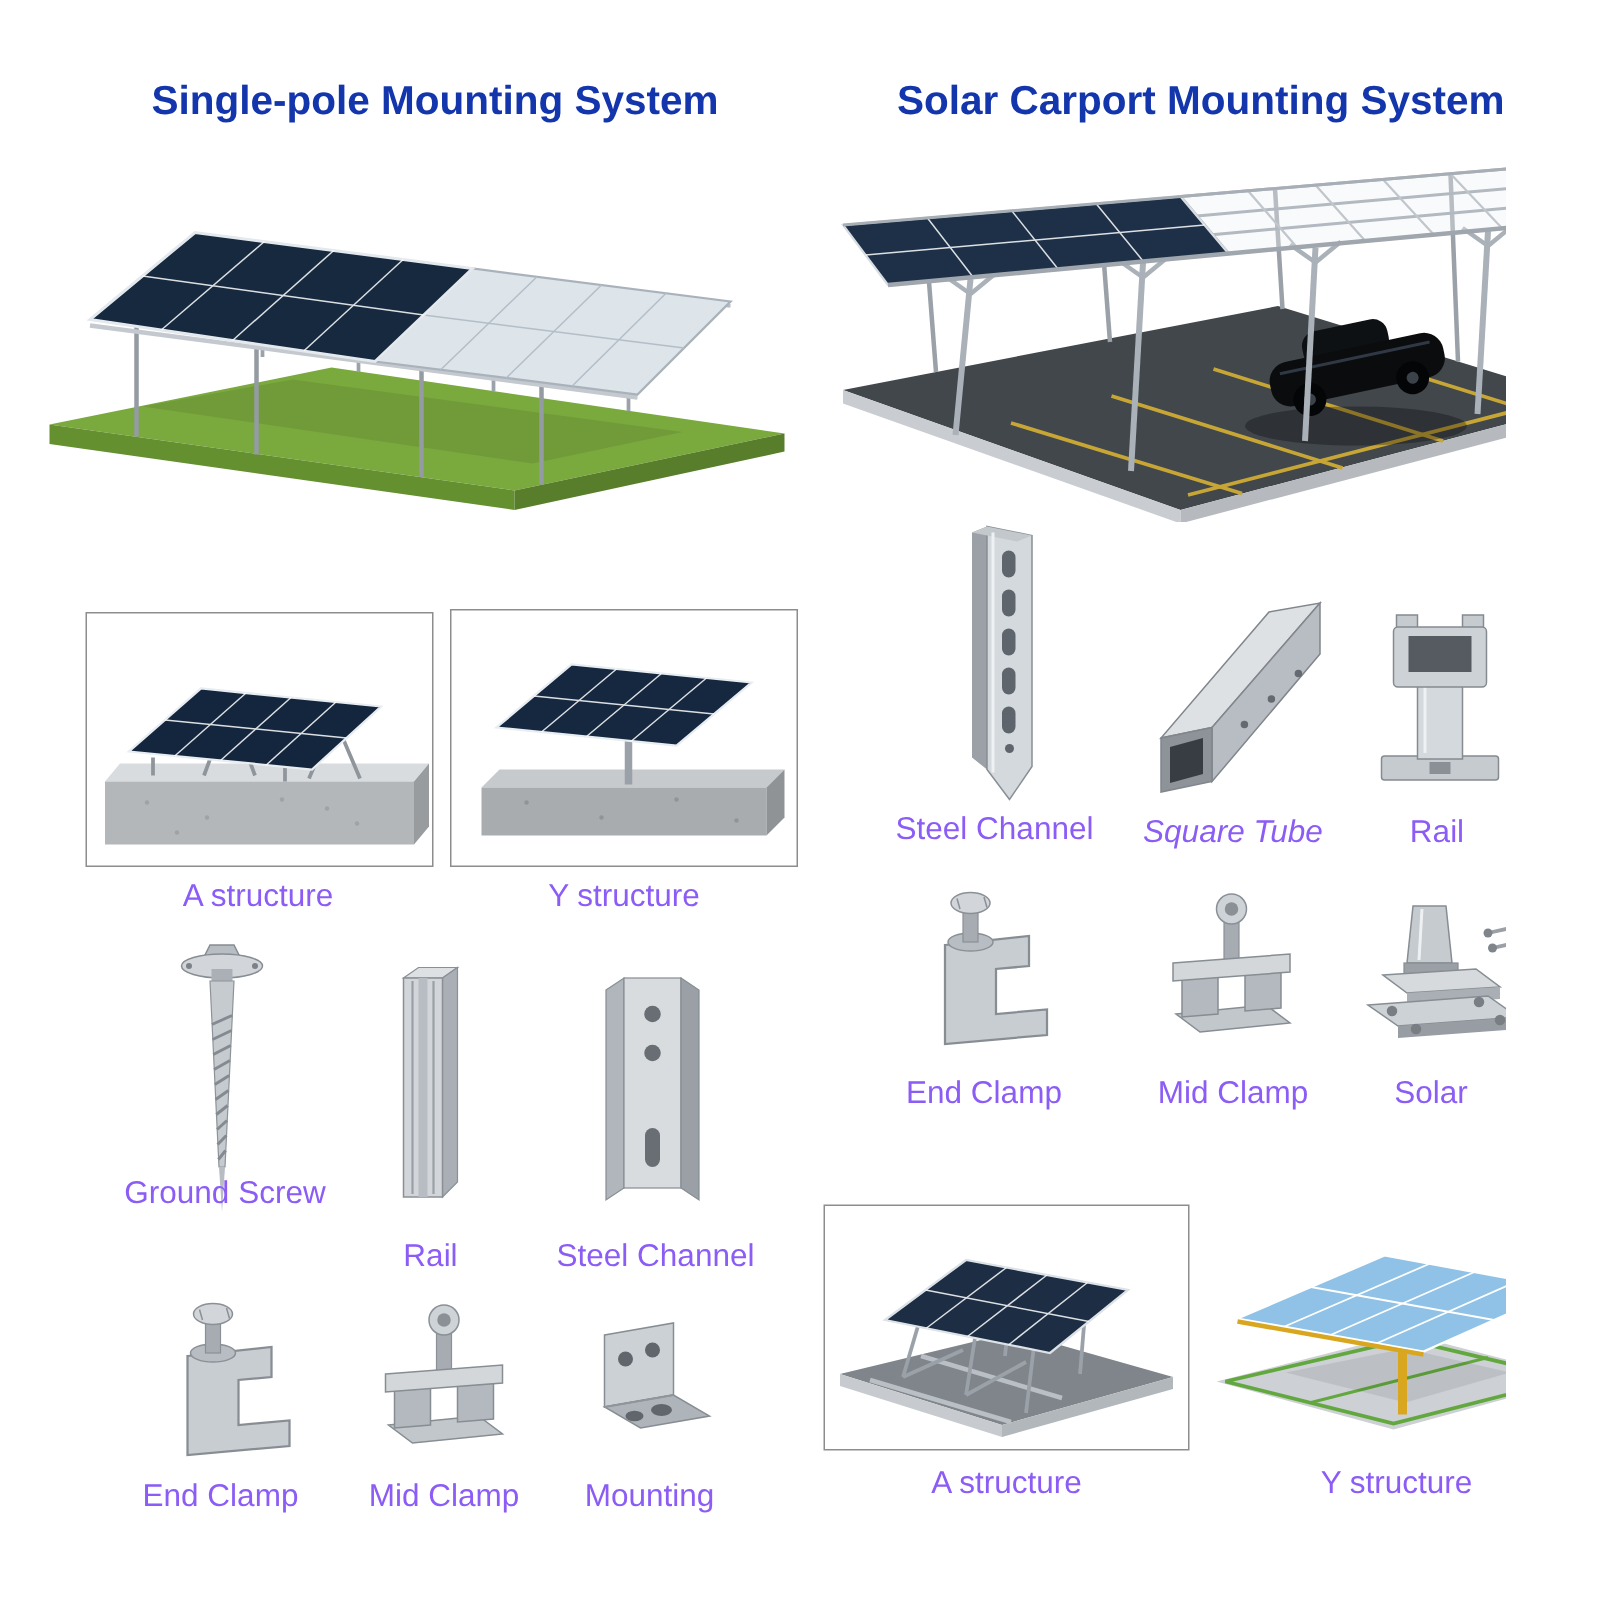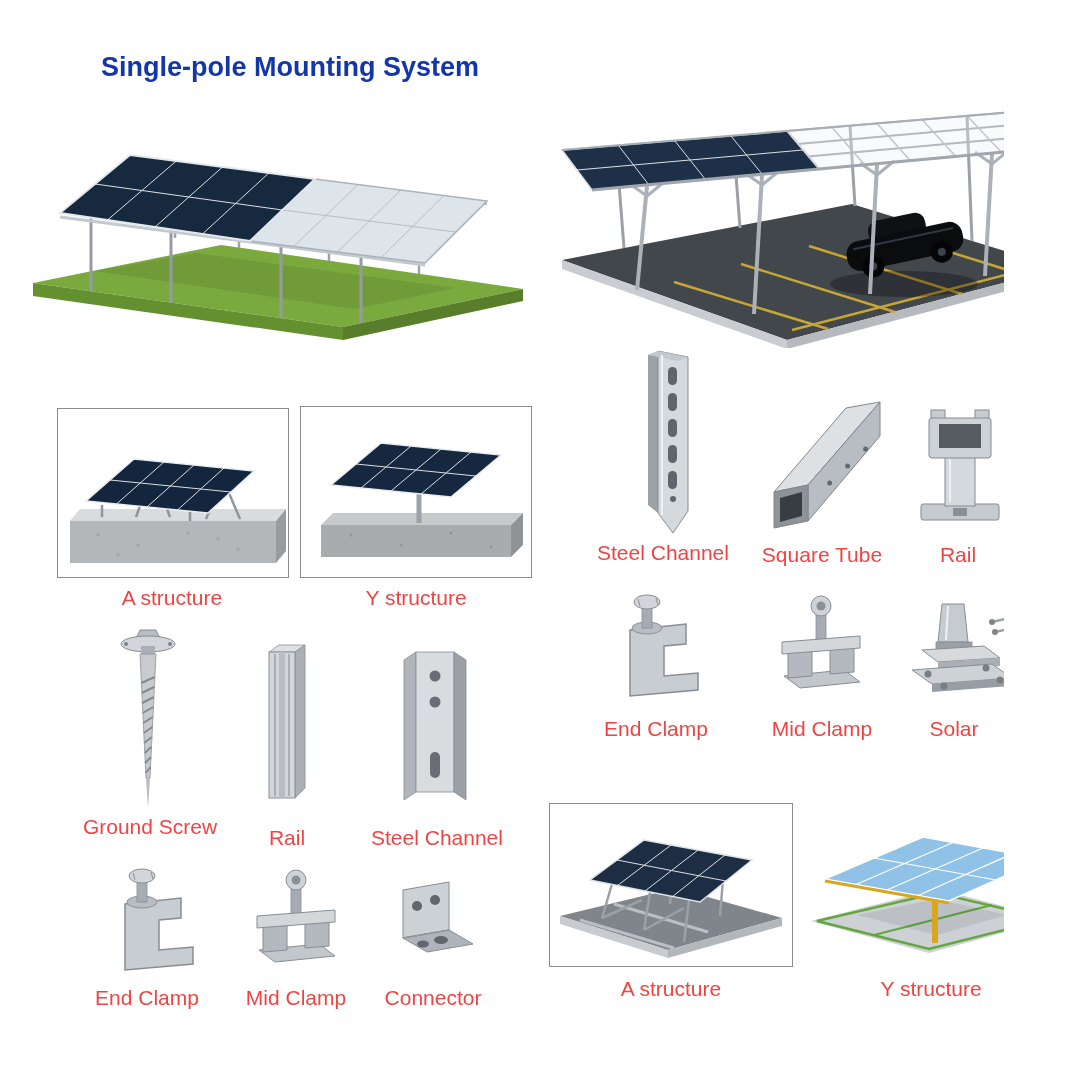--- a/index.html
+++ b/index.html
@@ -1,19 +1,19 @@
 <!DOCTYPE html>
 <html><head>
 <meta charset="utf-8">
 <style>
   * { margin:0; padding:0; box-sizing:border-box; }
   body { background:#ffffff; font-family:"Liberation Sans", sans-serif; }
   #canvas { position:relative; width:1004px; height:1080px; background:#ffffff; overflow:hidden; }
   .title { position:absolute; font-size:27px; font-weight:700; color:#1436ad; text-align:center; white-space:nowrap; }
-  .caption { position:absolute; font-size:21px; color:#ef4444; text-align:center; white-space:nowrap; }
+  .caption { position:absolute; font-size:21px; color:#8b5cf6; text-align:center; white-space:nowrap; }
   .item { position:absolute; }
   .item svg, .frame svg { display:block; width:100%; height:100%; }
   .frame { position:absolute; border:1px solid #8d8d8d; background:#ffffff; }
   .frame.noborder { border:none; }
   #watermark {
     position:absolute; left:250px; top:438px; width:540px; text-align:center;
     font-style:italic; font-weight:700; font-size:165px; line-height:1;
     color:rgba(208,210,216,0.72); -webkit-text-stroke:3px rgba(62,96,193,0.6);
     letter-spacing:-4px; pointer-events:none; z-index:6;
   }
@@ -21,20 +21,21 @@
     font-size:44px; font-style:normal; letter-spacing:0; vertical-align:super;
     color:rgba(40,78,190,0.85); -webkit-text-stroke:1px rgba(40,78,190,0.85); margin-left:6px;
   }
 </style>
 </head>
 <body>
 
 <div id="canvas">
 
   <div class="title" style="left:40px; top:52px; width:500px;">Single-pole Mounting System</div>
+  <div class="title" style="left:558px; top:52px; width:485px;">Solar Carport Mounting System</div>
 
   <div class="item" style="left:25px; top:95px; width:500px; height:250px;">
     <svg viewBox="0 0 500 250">
       <polygon points="8,188 318,232 498,194 196,150" fill="#7aa93d"></polygon>
       <polygon points="8,188 318,232 318,245 8,201" fill="#649030"></polygon>
       <polygon points="318,232 498,194 498,206 318,245" fill="#587e2b"></polygon>
       <polygon points="70,176 330,214 430,193 170,158" fill="#000000" opacity="0.08"></polygon>
       <g stroke="#9ba2a9" stroke-width="2.5">
         <line x1="150" y1="66" x2="150" y2="143"></line>
         <line x1="214" y1="74" x2="214" y2="153"></line>
@@ -398,32 +399,32 @@
         <line x1="77" y1="55" x2="199" y2="77"></line>
       </g>
       <line x1="28" y1="78" x2="152" y2="100" stroke="#d9a71f" stroke-width="3"></line>
     </svg>
   </div>
 
   <div class="caption" style="left:97px; top:586px; width:150px;">A structure</div>
   <div class="caption" style="left:341px; top:586px; width:150px;">Y structure</div>
 
   <div class="caption" style="left:588px; top:541px; width:150px;">Steel Channel</div>
-  <div class="caption" style="left:747px; top:543px; width:150px;">Square Tube</div>
+  <div class="caption" style="left:747px; top:543px; width:150px;font-style:italic;">Square Tube</div>
   <div class="caption" style="left:883px; top:543px; width:150px;">Rail</div>
 
   <div class="caption" style="left:581px; top:717px; width:150px;">End Clamp</div>
   <div class="caption" style="left:747px; top:717px; width:150px;">Mid Clamp</div>
   <div class="caption" style="left:879px; top:717px; width:150px;">Solar</div>
 
-  <div class="caption" style="left:75px; top:815px; width:150px;">Ground Screw</div>
+  <div class="caption" style="left:75px; top:784px; width:150px;">Ground Screw</div>
   <div class="caption" style="left:212px; top:826px; width:150px;">Rail</div>
   <div class="caption" style="left:362px; top:826px; width:150px;">Steel Channel</div>
 
   <div class="caption" style="left:72px; top:986px; width:150px;">End Clamp</div>
   <div class="caption" style="left:221px; top:986px; width:150px;">Mid Clamp</div>
-  <div class="caption" style="left:358px; top:986px; width:150px;">Connector</div>
+  <div class="caption" style="left:358px; top:986px; width:150px;">Mounting</div>
 
   <div class="caption" style="left:596px; top:977px; width:150px;">A structure</div>
   <div class="caption" style="left:856px; top:977px; width:150px;">Y structure</div>
 
 
 </div>
 
 </body></html>

